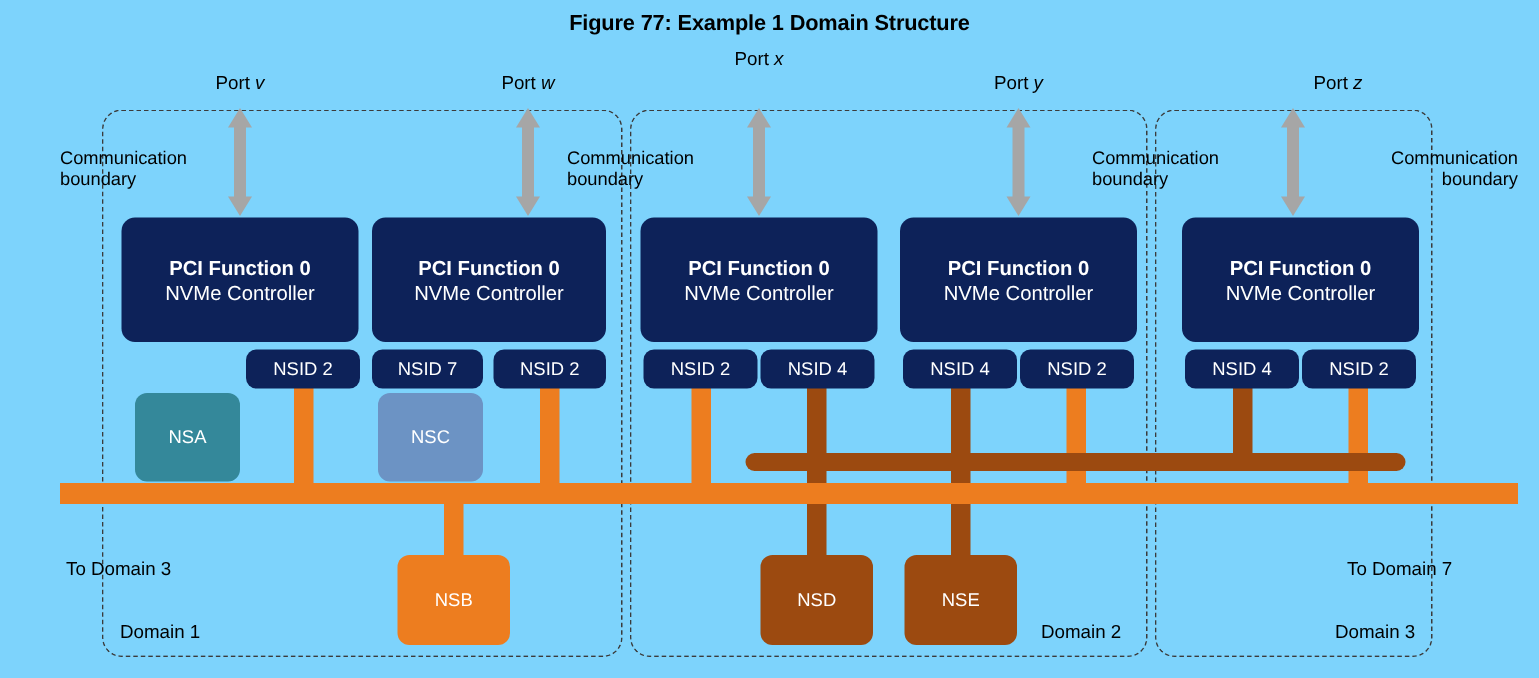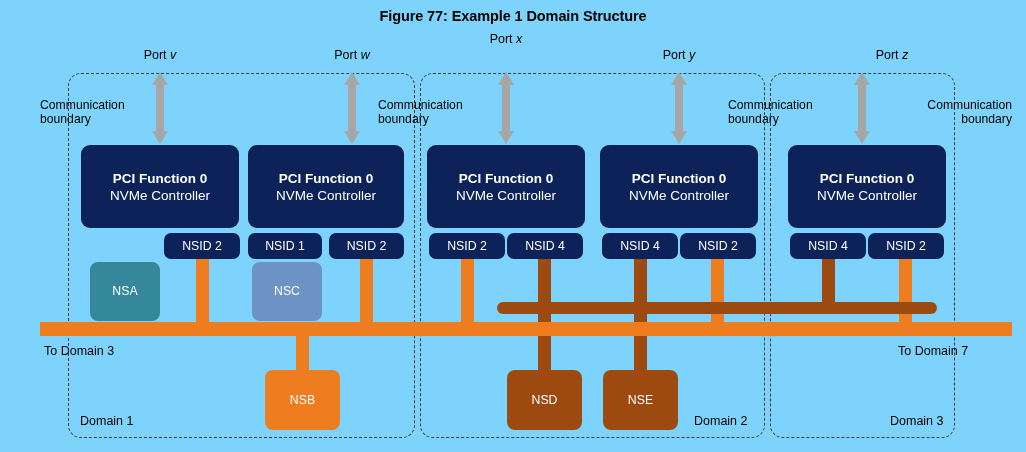--- a/index.html
+++ b/index.html
@@ -124,20 +124,21 @@
     position: absolute;
   }
   .bus.rounded {
     border-radius: 6px;
   }
   .edge-label {
     position: absolute;
     font-size: 12.5px;
     color: #000000;
     white-space: nowrap;
+    margin-top: 28px;
   }
 </style>
 </head>
 <body>
 
 <div id="page">
 
   <div class="fig-title">Figure 77: Example 1 Domain Structure</div>
 
   <div class="domain" style="left:68px; top:73px; width:347px; height:365px;"></div>
@@ -255,21 +256,21 @@
   <div class="pcibox" style="left:600px; top:145px; width:158px; height:83px;">
     <div class="l1">PCI Function 0</div>
     <div class="l2">NVMe Controller</div>
   </div>
   <div class="pcibox" style="left:788px; top:145px; width:158px; height:83px;">
     <div class="l1">PCI Function 0</div>
     <div class="l2">NVMe Controller</div>
   </div>
 
   <div class="nsid" style="left:164px; top:233px; width:76px; height:26px;">NSID 2</div>
-  <div class="nsid" style="left:248px; top:233px; width:74px; height:26px;">NSID 1</div>
+  <div class="nsid" style="left:248px; top:233px; width:74px; height:26px;">NSID 7</div>
   <div class="nsid" style="left:329px; top:233px; width:75px; height:26px;">NSID 2</div>
 
   <div class="nsid" style="left:429px; top:233px; width:76px; height:26px;">NSID 2</div>
   <div class="nsid" style="left:507px; top:233px; width:76px; height:26px;">NSID 4</div>
   <div class="nsid" style="left:602px; top:233px; width:76px; height:26px;">NSID 4</div>
   <div class="nsid" style="left:680px; top:233px; width:76px; height:26px;">NSID 2</div>
 
   <div class="nsid" style="left:790px; top:233px; width:76px; height:26px;">NSID 4</div>
   <div class="nsid" style="left:868px; top:233px; width:76px; height:26px;">NSID 2</div>
 

